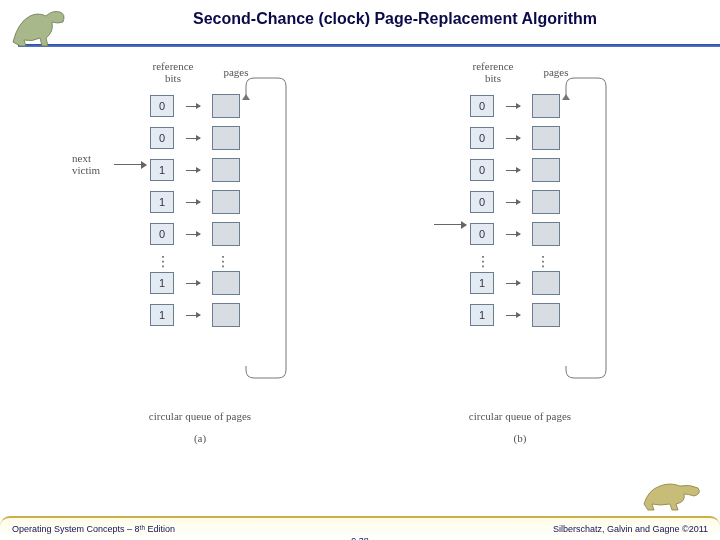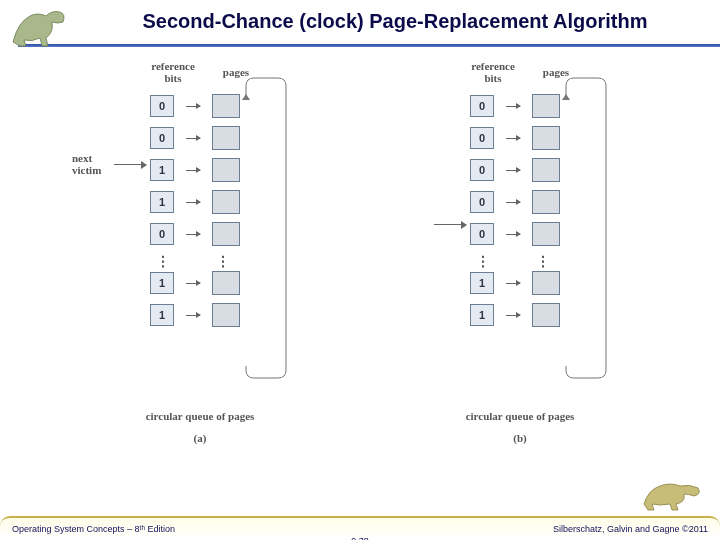--- a/index.html
+++ b/index.html
@@ -10,21 +10,21 @@
     font-family: Arial, sans-serif;
     position: relative;
     overflow: hidden;
   }
   .header {
     position: relative;
     height: 48px;
     padding-top: 10px;
   }
   .title {
-    font-size: 20px;
+    font-size: 16px;
     font-weight: bold;
     color: #0b0b4a;
     text-align: center;
     padding-left: 80px;
     padding-right: 10px;
   }
   .rule {
     position: absolute;
     left: 18px;
     right: 0;
@@ -48,21 +48,20 @@
   }
   .content {
     position: absolute;
     top: 60px;
     left: 0;
     right: 0;
     bottom: 50px;
     display: flex;
     justify-content: center;
     gap: 60px;
-    font-weight: bold;
   }
   .panel {
     position: relative;
     width: 260px;
   }
   .col-labels {
     display: flex;
     position: absolute;
     top: 0;
     left: 78px;

